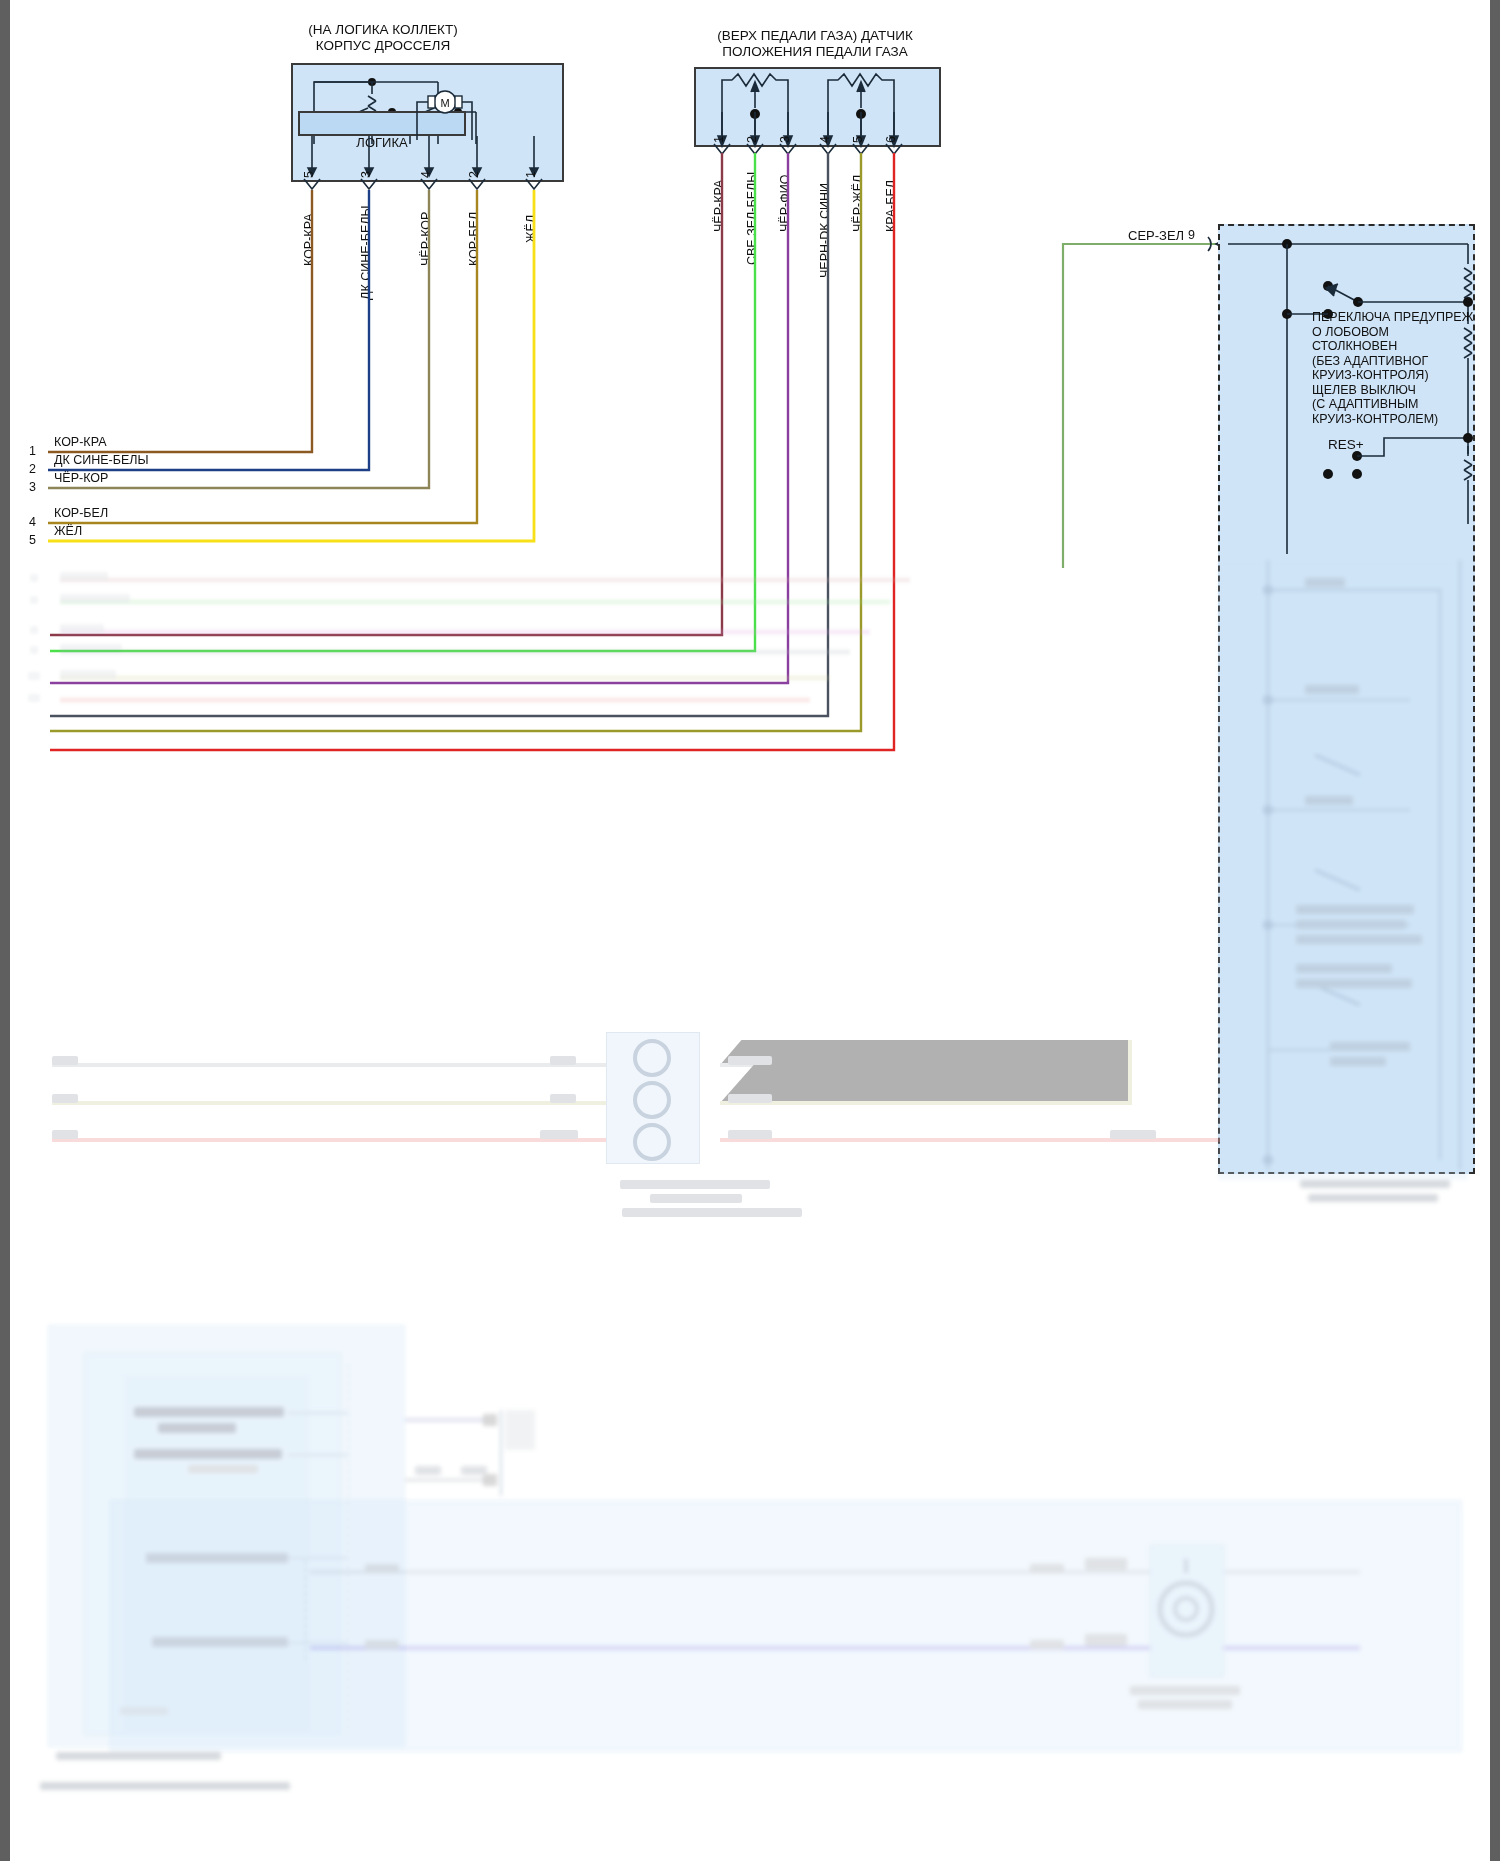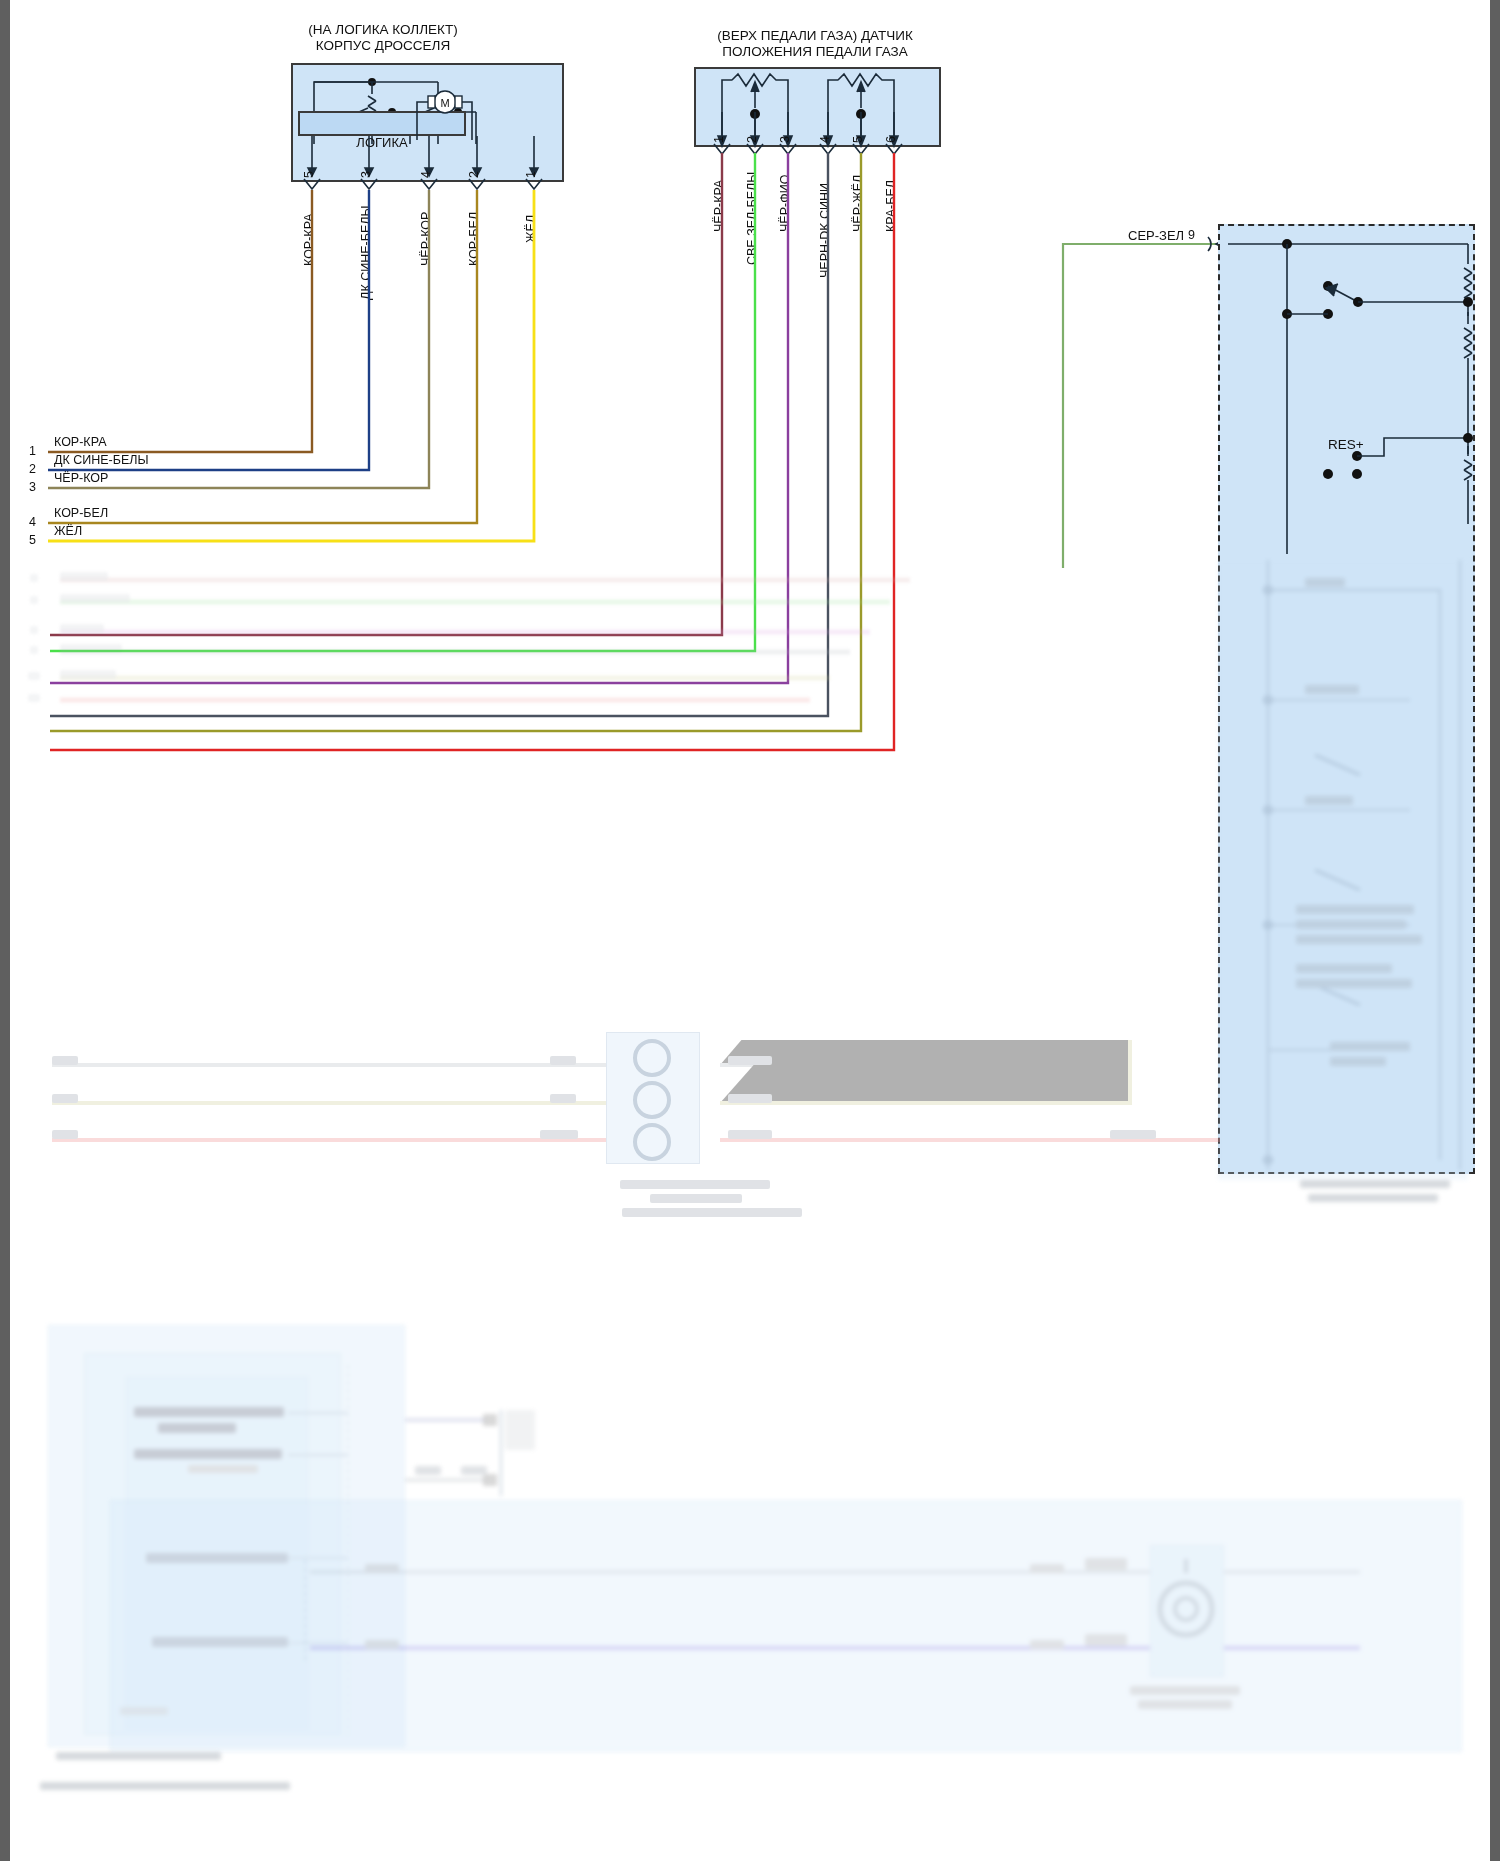--- a/index.html
+++ b/index.html
@@ -272,20 +272,28 @@
     <path d="M250 88 L250 100 M246 104 l8 5 M254 109 l-8 5 M246 114 l8 5 M254 119 l-8 5 M246 124 l8 5 M254 129 l-8 5 M250 134 L250 230" stroke="#1b2b3a" stroke-width="1.6" fill="none"></path>
 
     <circle cx="139" cy="232" r="5" fill="#111"></circle>
     <path d="M139 232 L166 232 L166 214 L250 214" stroke="#1b2b3a" stroke-width="1.6" fill="none"></path>
     <circle cx="250" cy="214" r="5" fill="#111"></circle>
     <path d="M250 222 L250 232 M246 236 l8 5 M254 241 l-8 5 M246 246 l8 5 M254 251 l-8 5 M250 256 L250 300" stroke="#1b2b3a" stroke-width="1.6" fill="none"></path>
     <circle cx="110" cy="250" r="5" fill="#111"></circle>
     <circle cx="139" cy="250" r="5" fill="#111"></circle>
   </svg>
 
+  <div class="ttl" style="left:1302px;top:310px;width:180px;text-align:left;font-size:12.5px;line-height:14.5px;">ПЕРЕКЛЮЧА ПРЕДУПРЕЖ
+О ЛОБОВОМ
+СТОЛКНОВЕН
+(БЕЗ АДАПТИВНОГ
+КРУИЗ-КОНТРОЛЯ)
+ЩЕЛЕВ ВЫКЛЮЧ
+(С АДАПТИВНЫМ
+КРУИЗ-КОНТРОЛЕМ)</div>
 
   <div class="lbl" style="left:1318px;top:437px;font-size:13.5px;">RES+</div>
 
   <div class="blk fade2" style="left:0px;top:560px;width:1000px;height:200px;">
     <svg style="position:absolute;left:0;top:0;width:1000px;height:200px;" viewBox="0 0 1000 200">
       <path d="M50 20 L900 20" stroke="#d9b3b3" stroke-width="5"></path>
       <path d="M50 42 L880 42" stroke="#9de09d" stroke-width="5"></path>
       <path d="M50 72 L860 72" stroke="#d9a5e0" stroke-width="5"></path>
       <path d="M50 92 L840 92" stroke="#b7bcc4" stroke-width="5"></path>
       <path d="M50 118 L820 118" stroke="#cfcf9a" stroke-width="5"></path>

